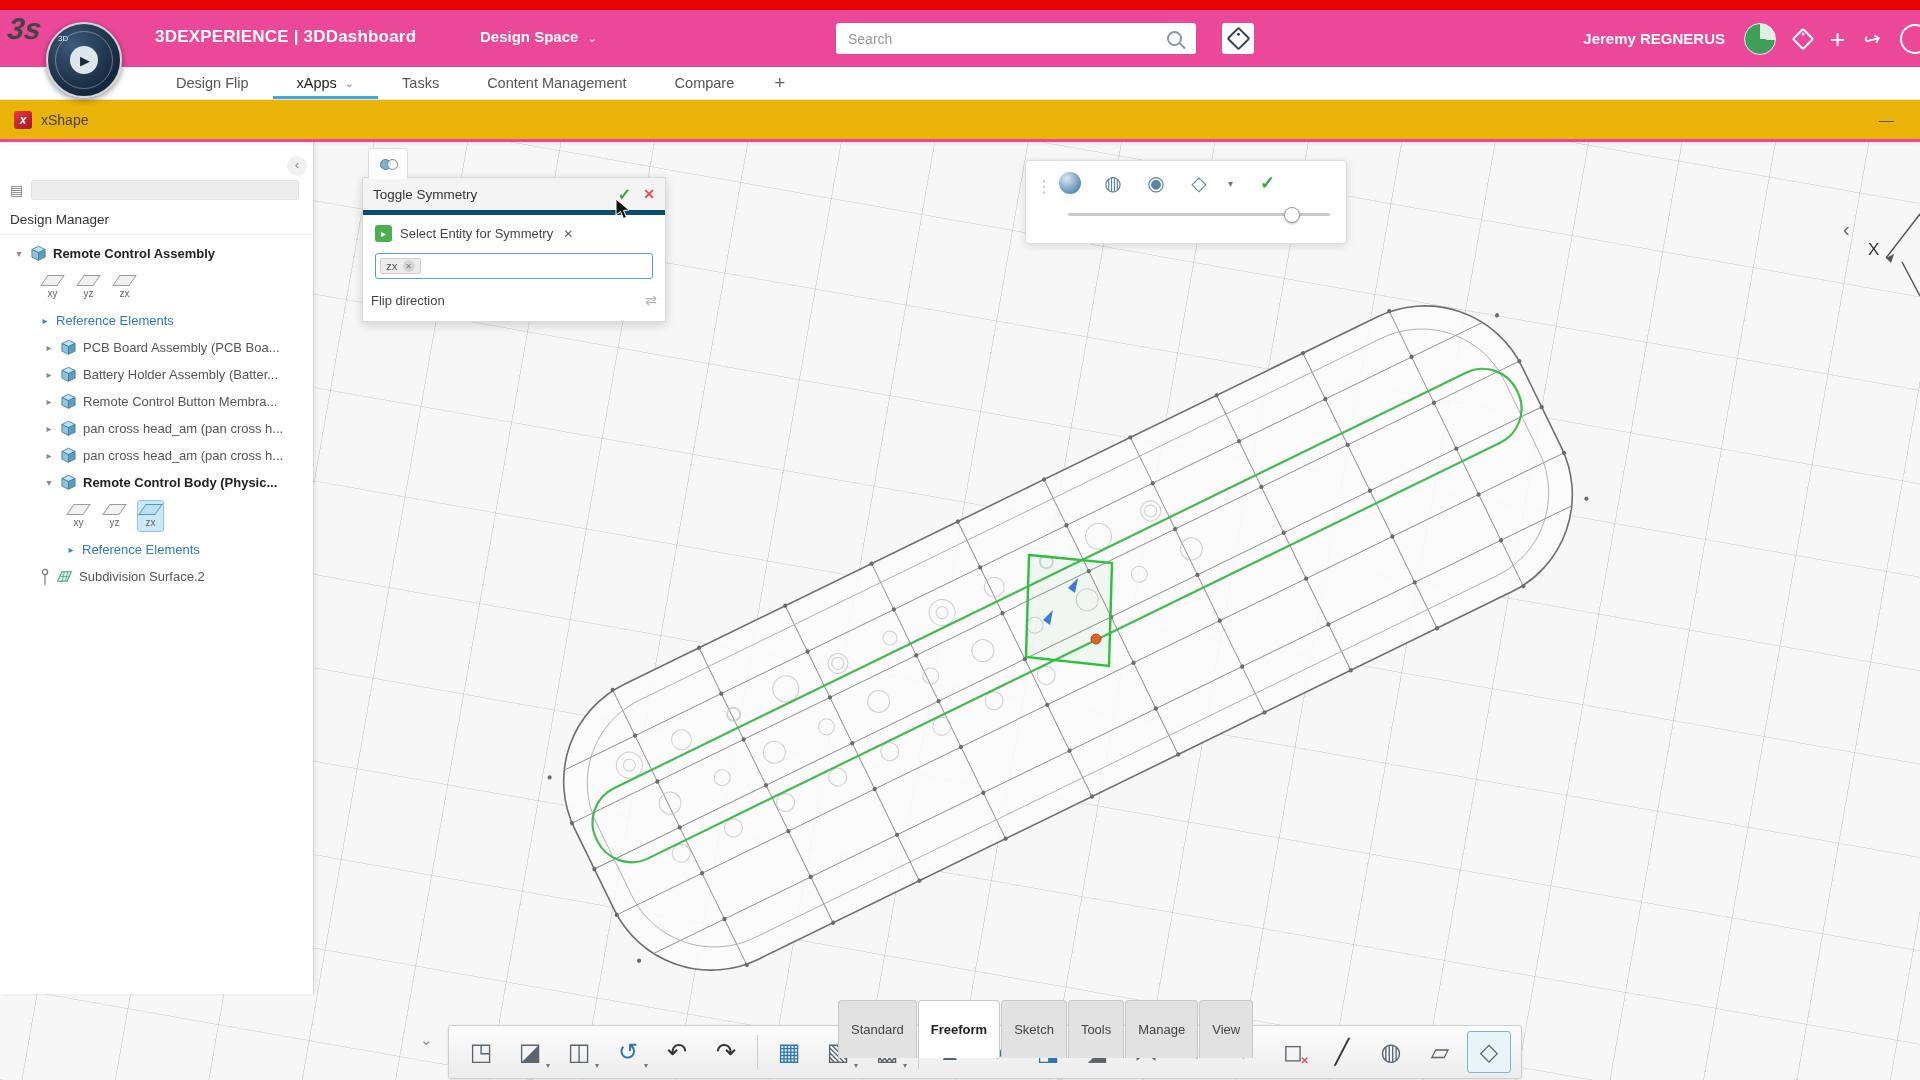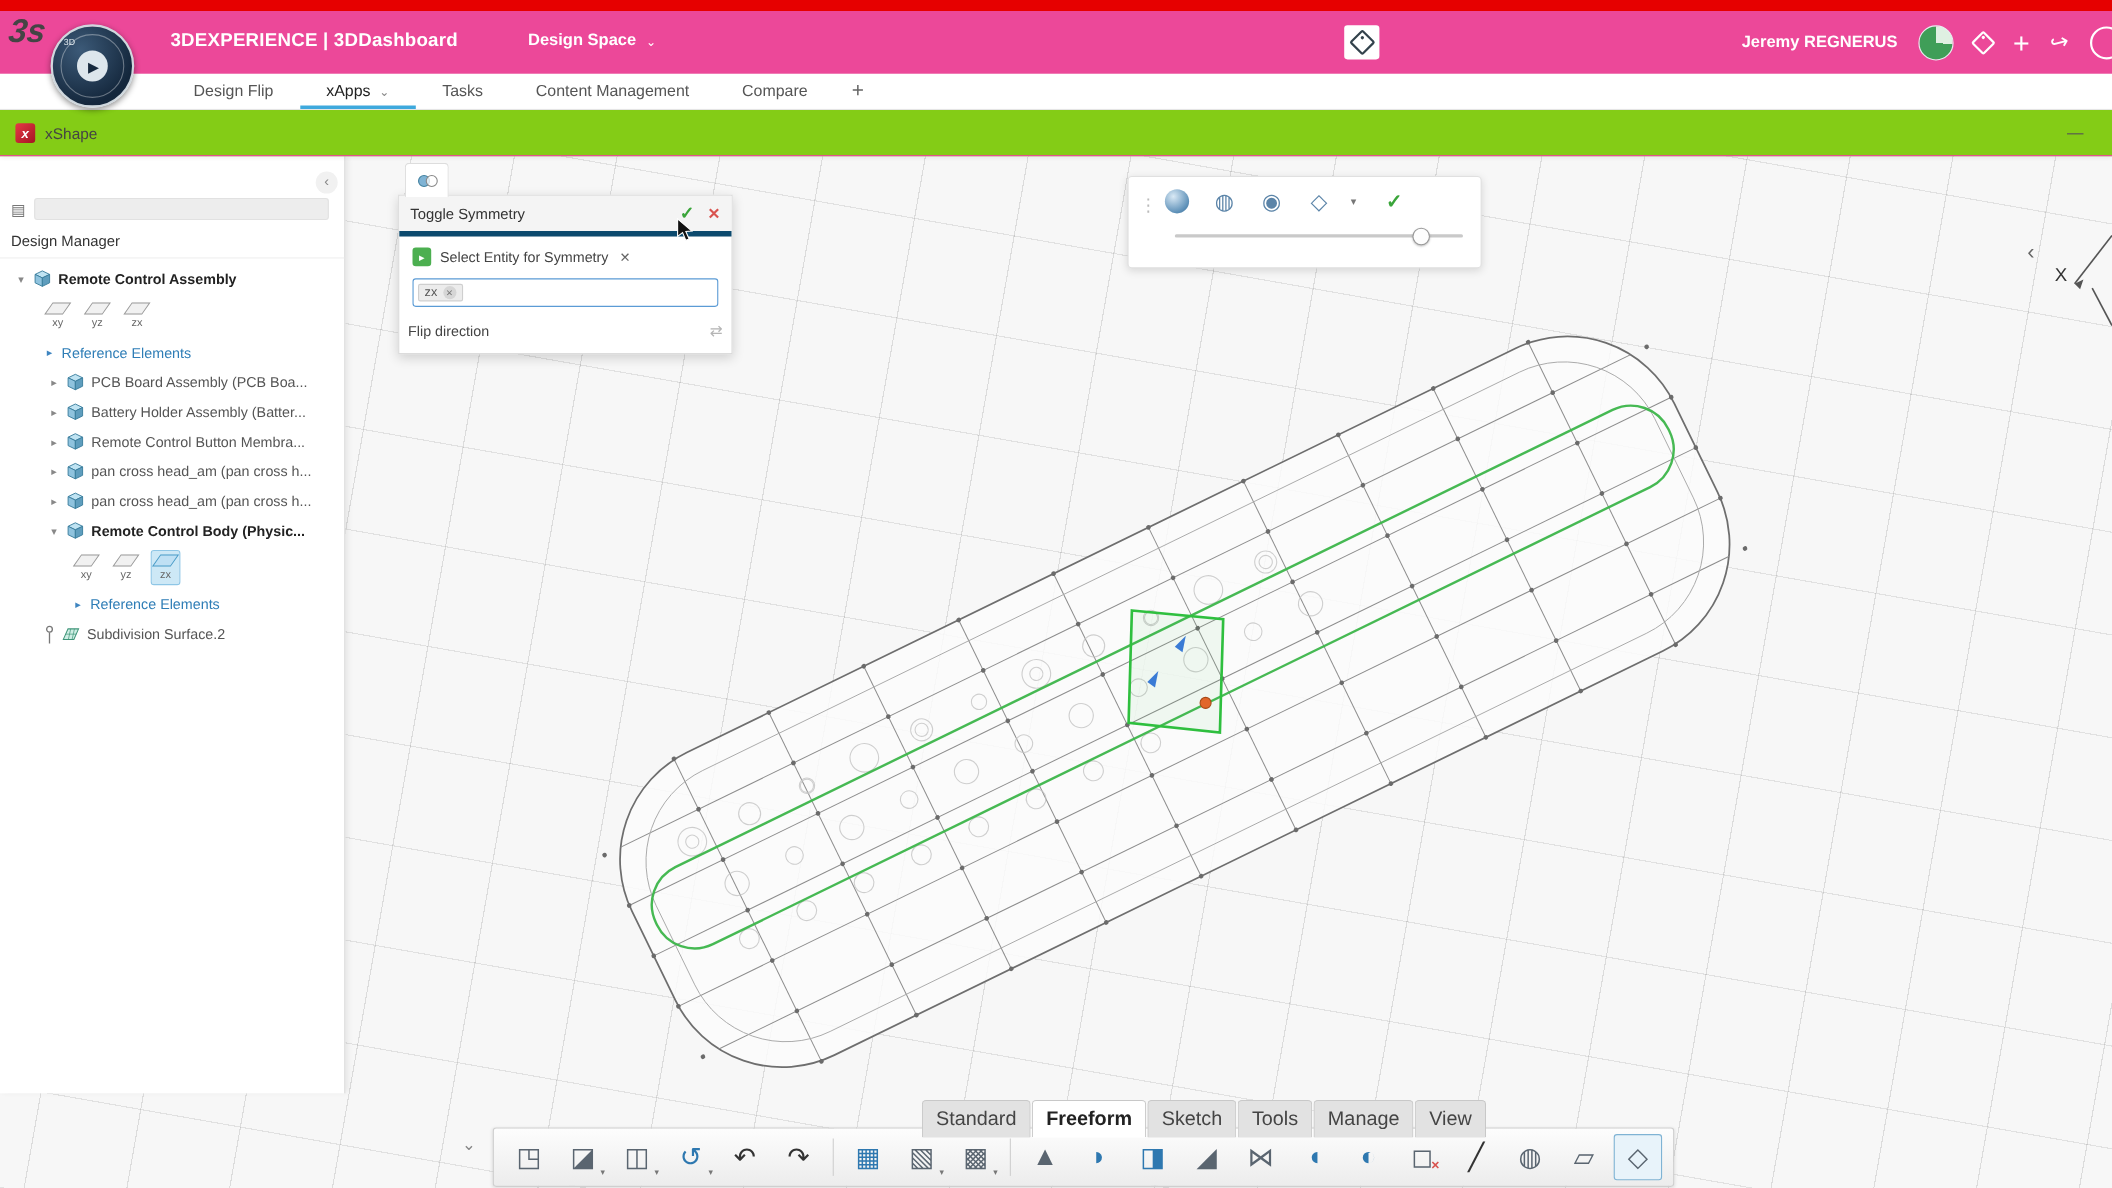--- a/index.html
+++ b/index.html
@@ -44,21 +44,21 @@
 
   
   .navrow{position:absolute;left:0;top:67px;width:100%;height:33px;background:#fff;border-bottom:1px solid #e5e5e5;
           display:flex;align-items:stretch;padding-left:152px;box-sizing:border-box;z-index:42}
   .ntab{display:flex;align-items:center;gap:8px;padding:0 24px;font-size:14.5px;color:#555;white-space:nowrap}
   .ntab.active{color:#222;box-shadow:inset 0 -3px 0 #3ea9dd}
   .ntab .chev{font-size:11px;color:#888}
   .nplus{display:flex;align-items:center;padding:0 16px;font-size:19px;color:#666}
 
   
-  .approw{position:absolute;left:0;top:100px;width:100%;height:42px;background:#84cc16;border-bottom:1px solid #ec4899;
+  .approw{position:absolute;left:0;top:100px;width:100%;height:42px;background:#eab308;border-bottom:3px solid #ec4899;
           box-shadow:0 2px 4px rgba(0,0,0,.06);display:flex;align-items:center;padding:0 14px;box-sizing:border-box;z-index:41}
   .xshape-ic{width:18px;height:18px;border-radius:3px;background:linear-gradient(135deg,#e63946,#a51523);
              color:#fff;display:flex;align-items:center;justify-content:center;font-size:12px;font-weight:700;font-style:italic}
   .xshape-ic::before{content:"x"}
   .xshape-lb{margin-left:9px;font-size:14px;color:#444}
   .min{position:absolute;right:26px;color:#555;font-size:15px}
 
   
   .viewport{position:absolute;left:0;top:142px;width:1920px;height:938px;background-color:#f7f7f7;
     background-image:
@@ -130,21 +130,21 @@
         background:radial-gradient(circle at 35% 30%, #d9e9f5, #5d90b8 70%, #3c6a8e)}
   .d-caret{font-size:10px;color:#777}
   .d-ok{color:#3aa53a;font-size:18px;font-weight:700;margin-left:12px}
   .d-slider{position:relative;margin-top:9px;height:16px;margin-left:12px;margin-right:4px}
   .track{position:absolute;left:0;right:0;top:7px;height:3px;background:#c9c9c9;border-radius:2px}
   .knob{position:absolute;top:1px;width:14px;height:14px;border-radius:50%;background:#fdfdfd;border:1px solid #9a9a9a;
         box-shadow:0 1px 2px rgba(0,0,0,.25);transform:translateX(-7px)}
 
   
   .vtab-strip{position:absolute;left:838px;top:1000px;display:flex;align-items:flex-end;z-index:31}
-  .vtab{height:25px;line-height:25px;padding:4px 12px;font-size:18px;color:#444;background:#e2e2e2;border:1px solid #c8c8c8;
+  .vtab{height:25px;line-height:25px;padding:16px 12px;font-size:13px;color:#444;background:#e2e2e2;border:1px solid #c8c8c8;
         border-bottom:none;border-radius:4px 4px 0 0;margin-right:1px;white-space:nowrap}
   .vtab.active{background:#fff;font-weight:700;color:#222}
   .btoolbar{position:absolute;left:448px;top:1025px;height:52px;display:flex;align-items:center;gap:5px;
             background:linear-gradient(#fdfdfd,#ececec);border:1px solid #cfcfcf;border-radius:3px;padding:0 10px;
             z-index:30;box-shadow:0 1px 3px rgba(0,0,0,.1)}
   .tb-icon{position:relative;width:44px;height:42px;display:flex;align-items:center;justify-content:center;
            font-size:24px;color:#5a6570;border-radius:3px}
   .tb-icon.blue{color:#2e78b0}
   .tb-icon.dark{color:#333}
   .tb-icon.sel{border:1px solid #7fb3d4;background:#e8f3fa;box-sizing:border-box}
@@ -176,20 +176,24 @@
   </defs>
 </svg>
 
 <div class="redbar"></div>
 <div class="bluebar">
   <span class="brand">3DEXPERIENCE | 3DDashboard</span>
   <span class="space">
     <span>Design Space</span>
     <span class="chev">⌄</span>
   </span>
+  <div class="searchbox">
+    <input type="text" placeholder="Search" style="">
+    <span class="mag"></span>
+  </div>
   <div class="tagbtn">
     <span class="tagshape"></span>
   </div>
   <div class="hdr-right">
     <span class="uname">Jeremy REGNERUS</span>
     <span class="avatar"></span>
     <span class="tag-w"></span>
     <span class="plus">+</span>
     <span class="share">↪</span>
     <span class="partial"></span>

